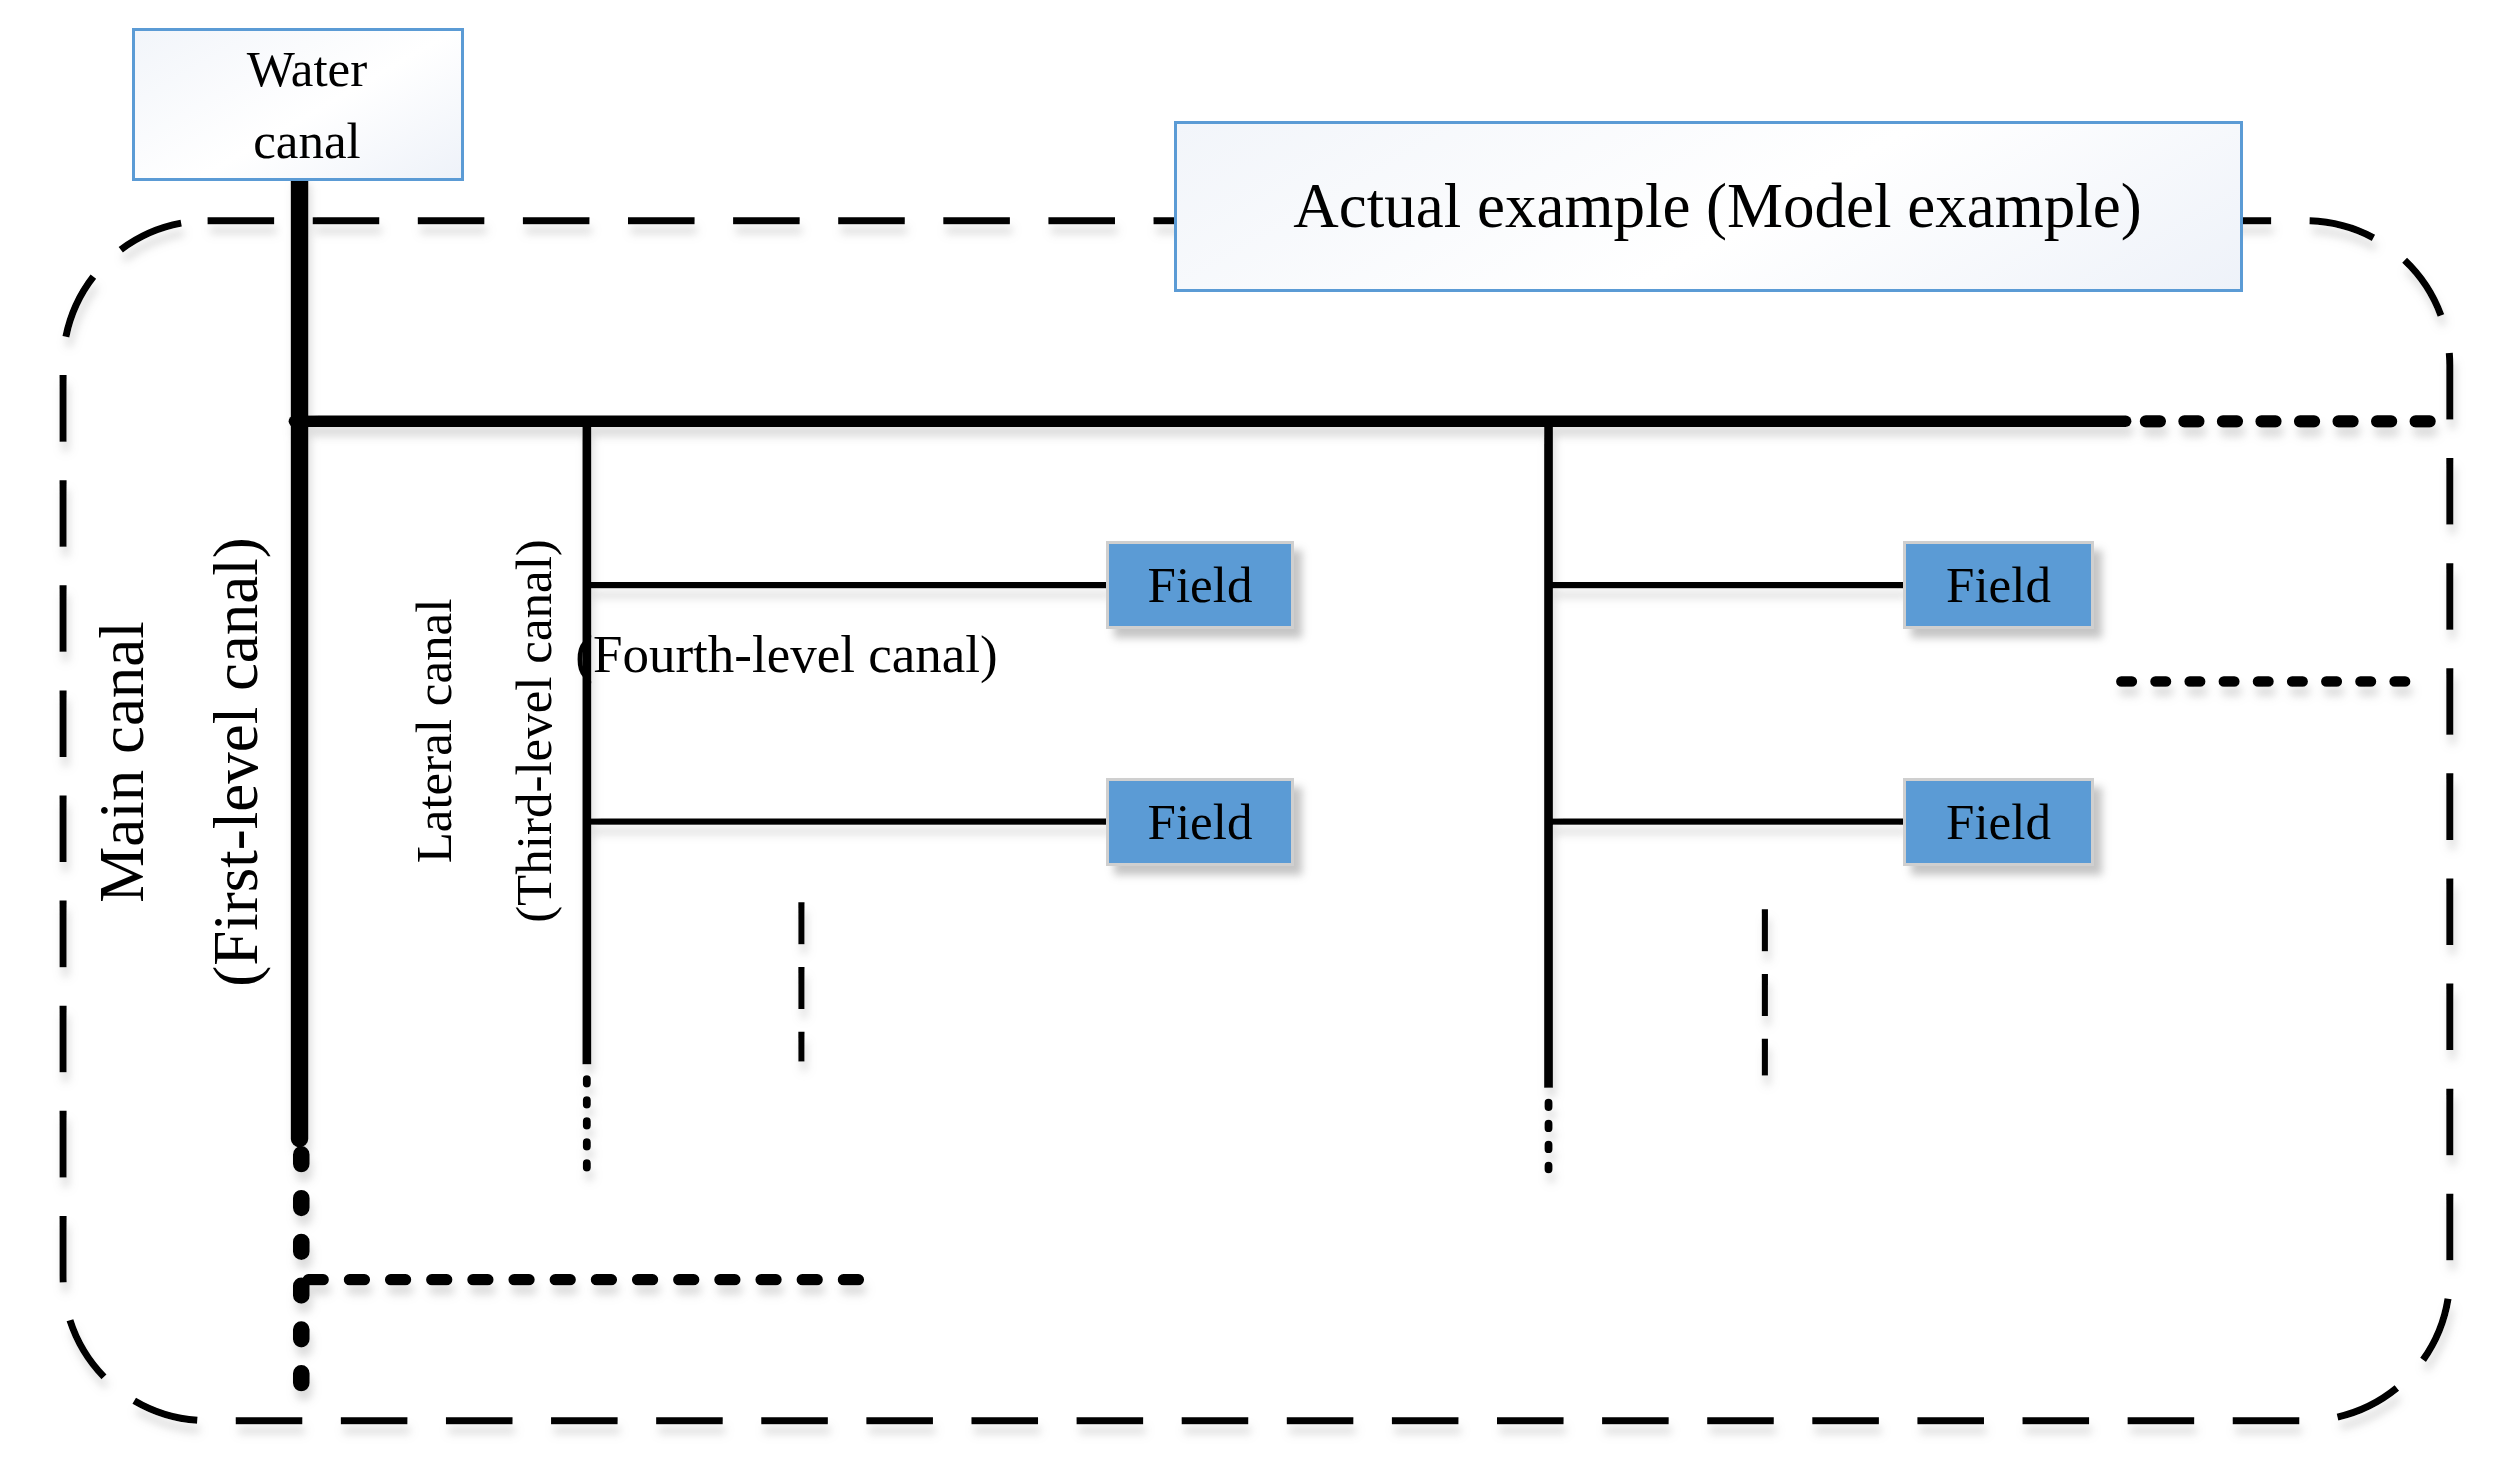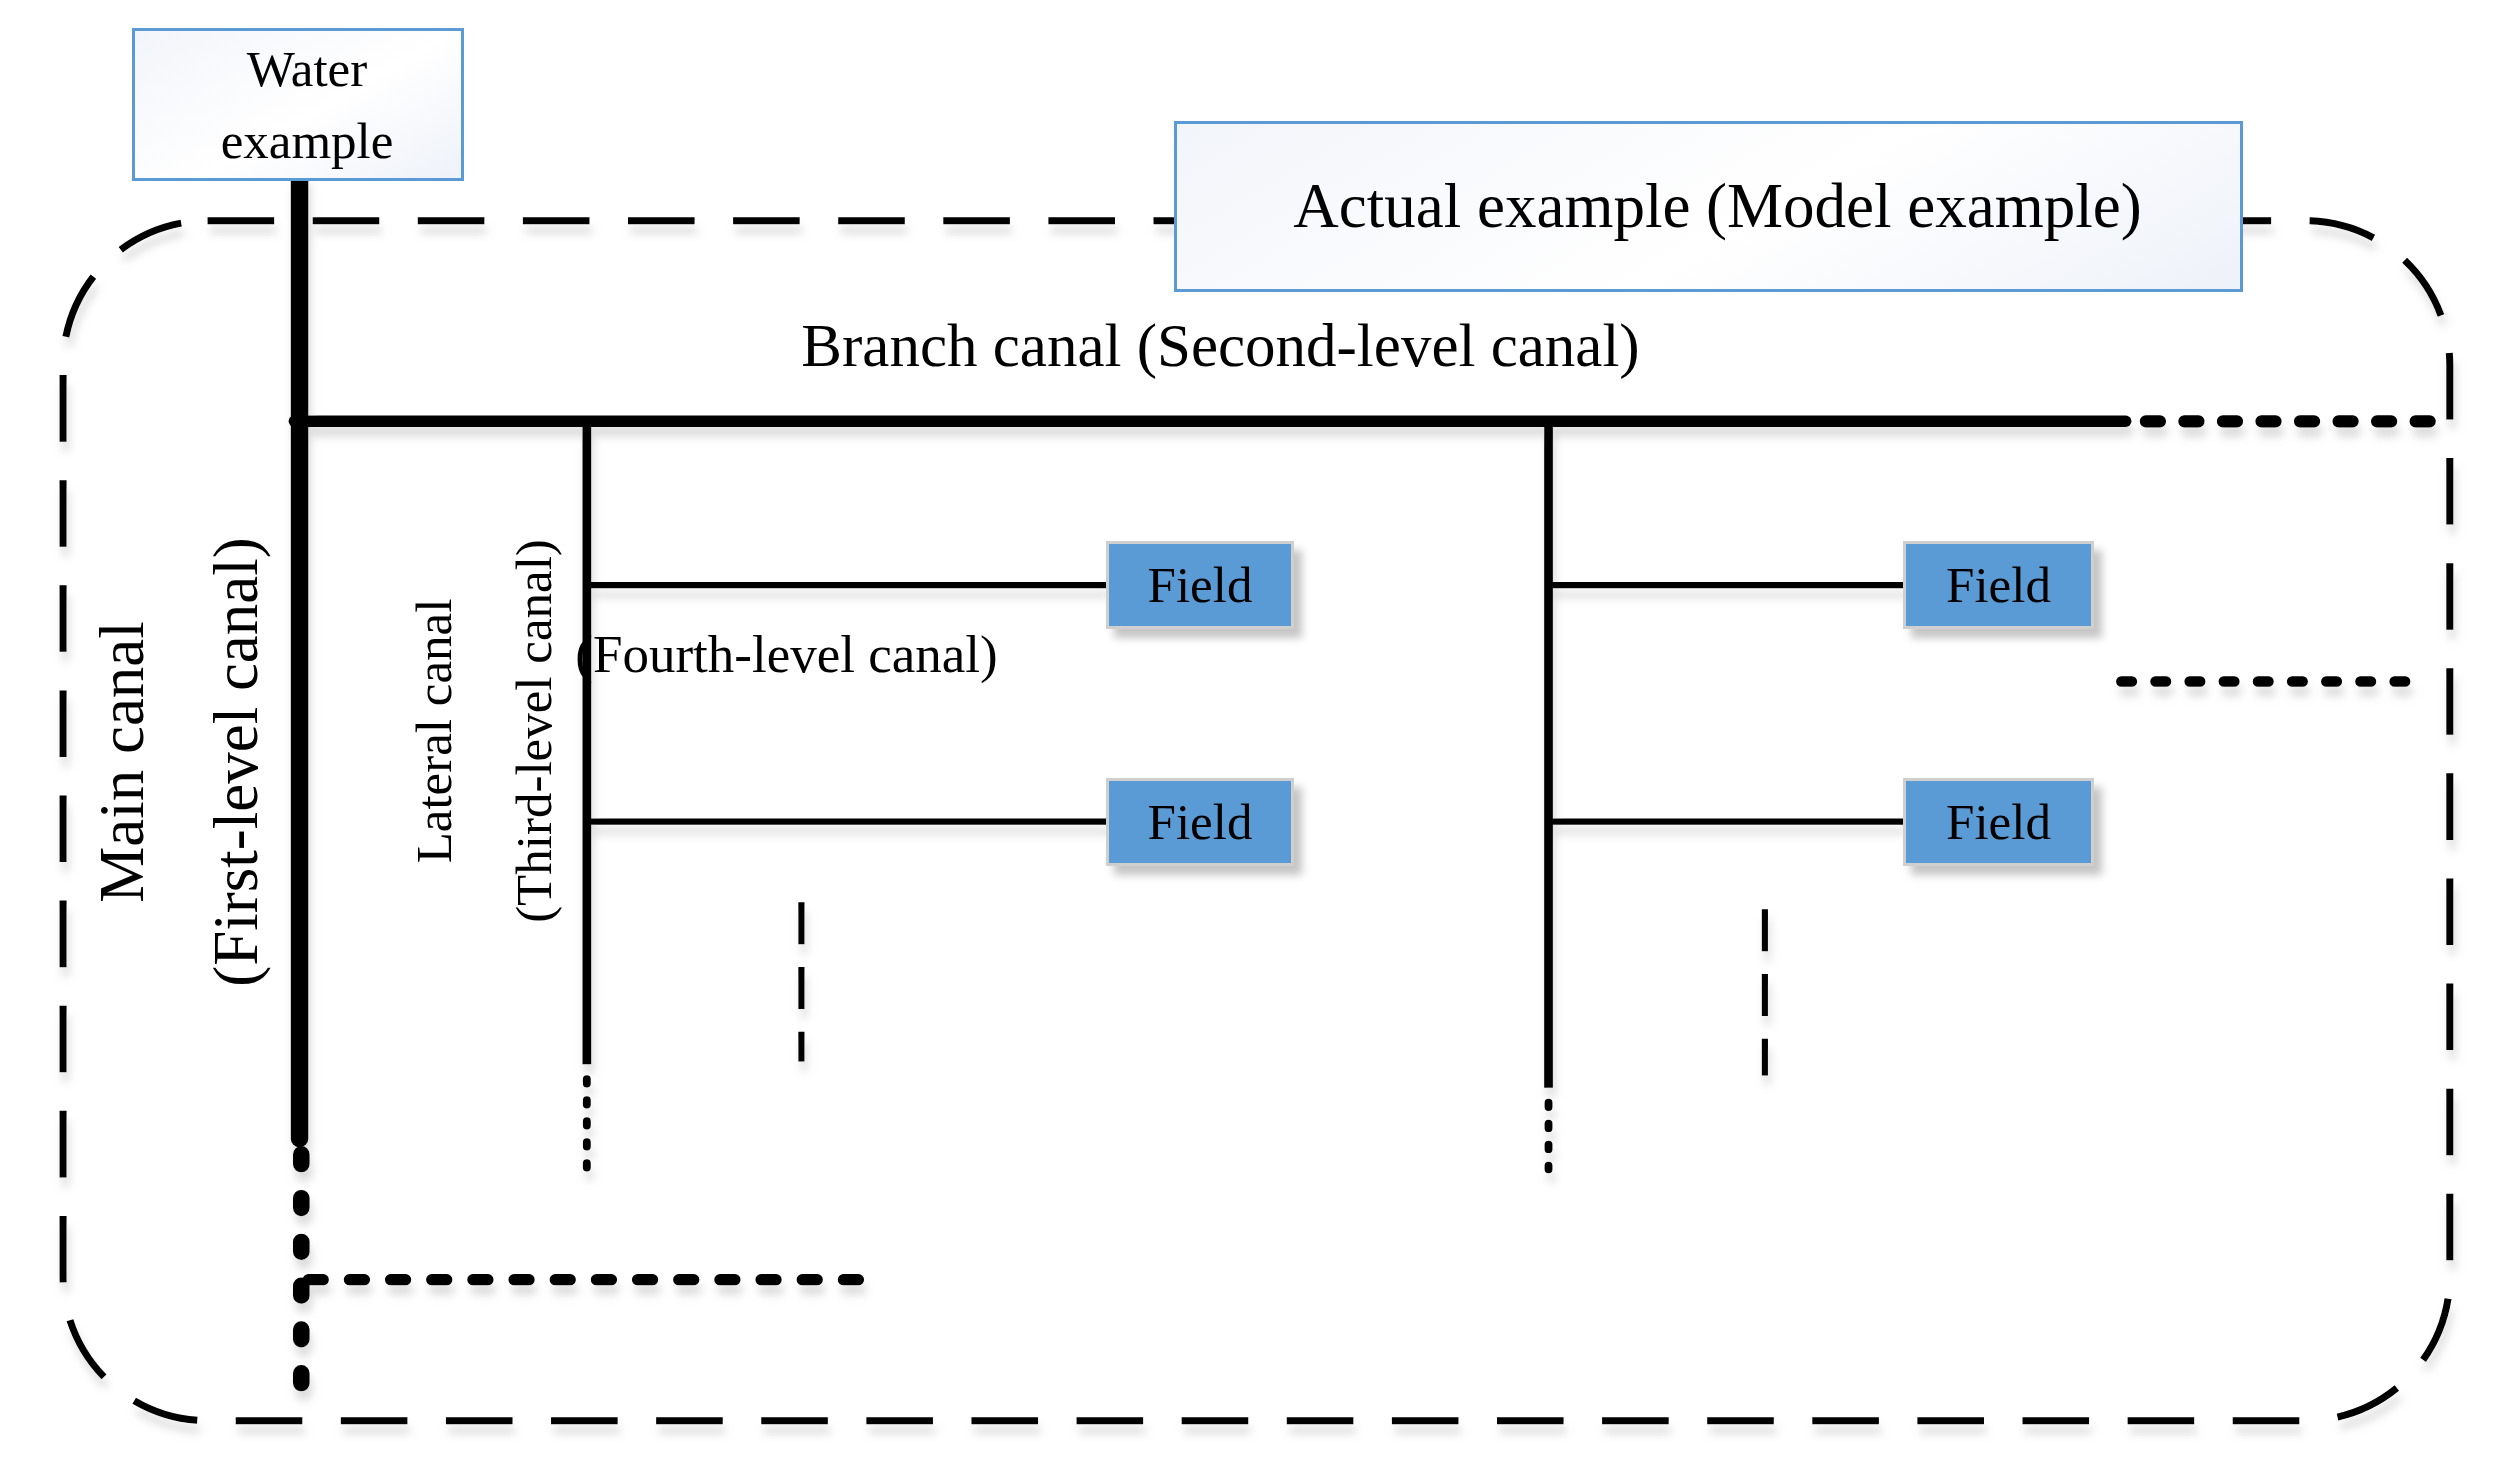--- a/index.html
+++ b/index.html
@@ -94,41 +94,40 @@
       <line x1="915" y1="1030" x2="915" y2="1212" stroke-width="7" stroke-dasharray="48 26"></line>
       <line x1="2015" y1="1038" x2="2015" y2="1228" stroke-width="7" stroke-dasharray="48 26"></line>
 
       <line x1="2422" y1="778" x2="2772" y2="778" stroke-width="12" stroke-linecap="round" stroke-dasharray="12 27"></line>
       <line x1="352" y1="1461" x2="1000" y2="1461" stroke-width="13" stroke-linecap="round" stroke-dasharray="17 30"></line>
     </g>
   </svg>
 
   <div class="callout" id="water-intake-box">
     <span>Water</span>
-    <span>example</span>
+    <span>canal</span>
   </div>
 
   <div class="callout" id="example-box">
     <span>Actual example (Model example)</span>
   </div>
 
   <div class="field" id="field-1">
     <span>Field</span>
   </div>
   <div class="field" id="field-2">
     <span>Field</span>
   </div>
   <div class="field" id="field-3">
     <span>Field</span>
   </div>
   <div class="field" id="field-4">
     <span>Field</span>
   </div>
 
-  <div class="lbl" id="branch-label">Branch canal (Second-level canal)</div>
 
 
   <div class="lbl" id="fourth-label">(Fourth-level canal)</div>
 
   <div class="rotated" id="main-label">
     <div>Main canal</div>
     <div>(First-level canal)</div>
   </div>
 
   <div class="rotated" id="lateral-label">

